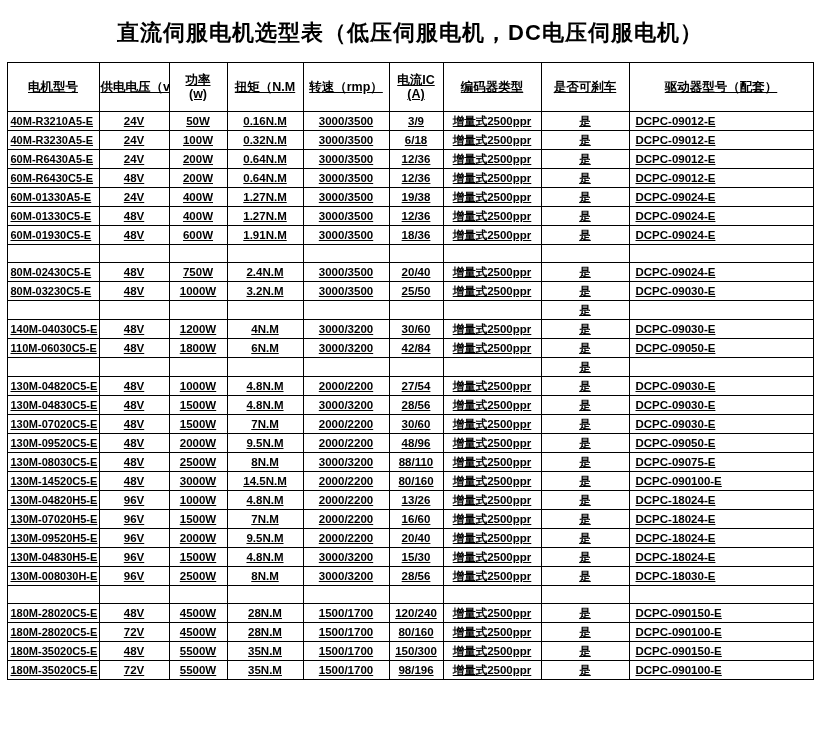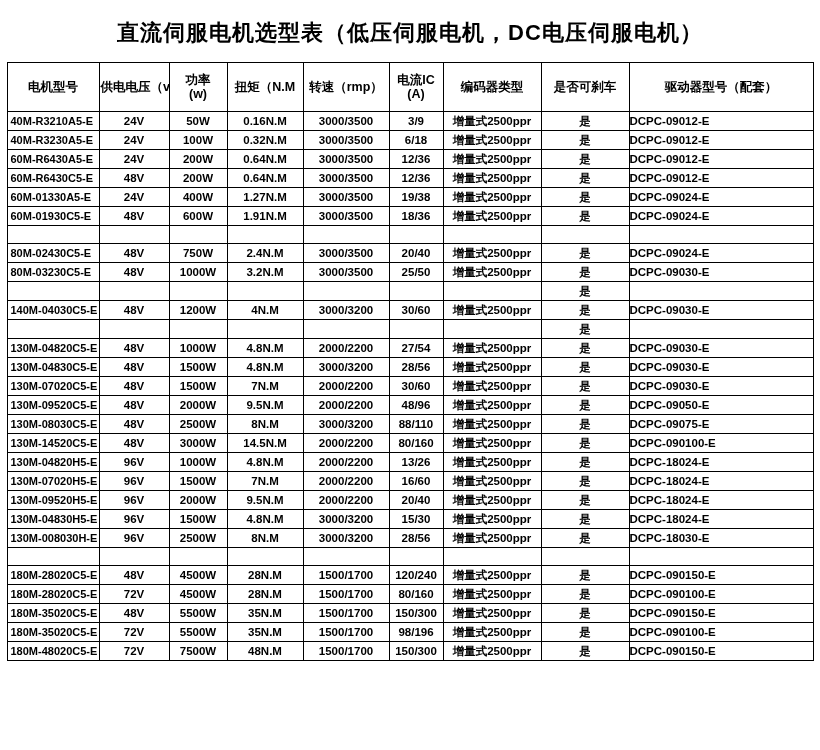--- a/index.html
+++ b/index.html
@@ -27,20 +27,21 @@
     font-weight: bold;
     letter-spacing: 1px;
     padding: 18px 0 14px 0;
     color: #000;
   }
   table.spec {
     border-collapse: collapse;
     width: 806px;
     margin: 0 auto;
     table-layout: fixed;
+    text-decoration: underline;
   }
   table.spec th,
   table.spec td {
     border: 1px solid #000000;
     font-size: 11.5px;
     text-align: center;
     vertical-align: middle;
     padding: 0;
     height: 18px;
     line-height: 18px;
@@ -55,21 +56,21 @@
     font-weight: bold;
     padding: 2px 1px;
   }
   table.spec tbody td.model {
     text-align: left;
     padding-left: 3px;
     font-size: 11px;
   }
   table.spec tbody td.driver {
     text-align: left;
-    padding-left: 0;
+    padding-left: 6px;
   }
   tr.spacer td {
     height: 17px;
   }
   .col-0 { width: 92px; }
   .col-1 { width: 70px; }
   .col-2 { width: 58px; }
   .col-3 { width: 76px; }
   .col-4 { width: 86px; }
   .col-5 { width: 54px; }
@@ -165,20 +166,31 @@
           <td class="voltage">24V</td>
           <td class="power">400W</td>
           <td class="torque">1.27N.M</td>
           <td class="speed">3000/3500</td>
           <td class="current">19/38</td>
           <td class="encoder">增量式2500ppr</td>
           <td class="brake">是</td>
           <td class="driver">DCPC-09024-E</td>
         </tr>
         <tr>
+          <td class="model">60M-01330C5-E</td>
+          <td class="voltage">48V</td>
+          <td class="power">400W</td>
+          <td class="torque">1.27N.M</td>
+          <td class="speed">3000/3500</td>
+          <td class="current">12/36</td>
+          <td class="encoder">增量式2500ppr</td>
+          <td class="brake">是</td>
+          <td class="driver">DCPC-09024-E</td>
+        </tr>
+        <tr>
           <td class="model">60M-01930C5-E</td>
           <td class="voltage">48V</td>
           <td class="power">600W</td>
           <td class="torque">1.91N.M</td>
           <td class="speed">3000/3500</td>
           <td class="current">18/36</td>
           <td class="encoder">增量式2500ppr</td>
           <td class="brake">是</td>
           <td class="driver">DCPC-09024-E</td>
         </tr>
@@ -231,20 +243,31 @@
           <td class="voltage">48V</td>
           <td class="power">1200W</td>
           <td class="torque">4N.M</td>
           <td class="speed">3000/3200</td>
           <td class="current">30/60</td>
           <td class="encoder">增量式2500ppr</td>
           <td class="brake">是</td>
           <td class="driver">DCPC-09030-E</td>
         </tr>
         <tr>
+          <td class="model">110M-06030C5-E</td>
+          <td class="voltage">48V</td>
+          <td class="power">1800W</td>
+          <td class="torque">6N.M</td>
+          <td class="speed">3000/3200</td>
+          <td class="current">42/84</td>
+          <td class="encoder">增量式2500ppr</td>
+          <td class="brake">是</td>
+          <td class="driver">DCPC-09050-E</td>
+        </tr>
+        <tr>
           <td class="model"></td>
           <td class="voltage"></td>
           <td class="power"></td>
           <td class="torque"></td>
           <td class="speed"></td>
           <td class="current"></td>
           <td class="encoder"></td>
           <td class="brake">是</td>
           <td class="driver"></td>
         </tr>
@@ -417,27 +440,16 @@
           <td class="model">180M-35020C5-E</td>
           <td class="voltage">72V</td>
           <td class="power">5500W</td>
           <td class="torque">35N.M</td>
           <td class="speed">1500/1700</td>
           <td class="current">98/196</td>
           <td class="encoder">增量式2500ppr</td>
           <td class="brake">是</td>
           <td class="driver">DCPC-090100-E</td>
         </tr>
-        <tr>
-          <td class="model">180M-48020C5-E</td>
-          <td class="voltage">72V</td>
-          <td class="power">7500W</td>
-          <td class="torque">48N.M</td>
-          <td class="speed">1500/1700</td>
-          <td class="current">150/300</td>
-          <td class="encoder">增量式2500ppr</td>
-          <td class="brake">是</td>
-          <td class="driver">DCPC-090150-E</td>
-        </tr>
       </tbody>
   </table>
 
 </div>
 
 </body></html>

